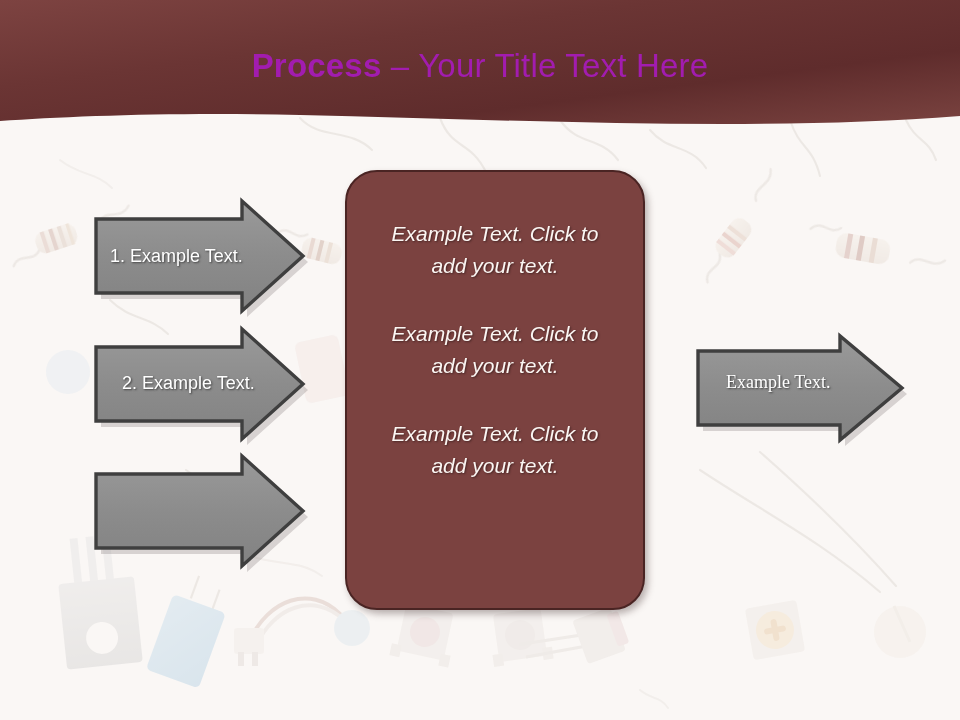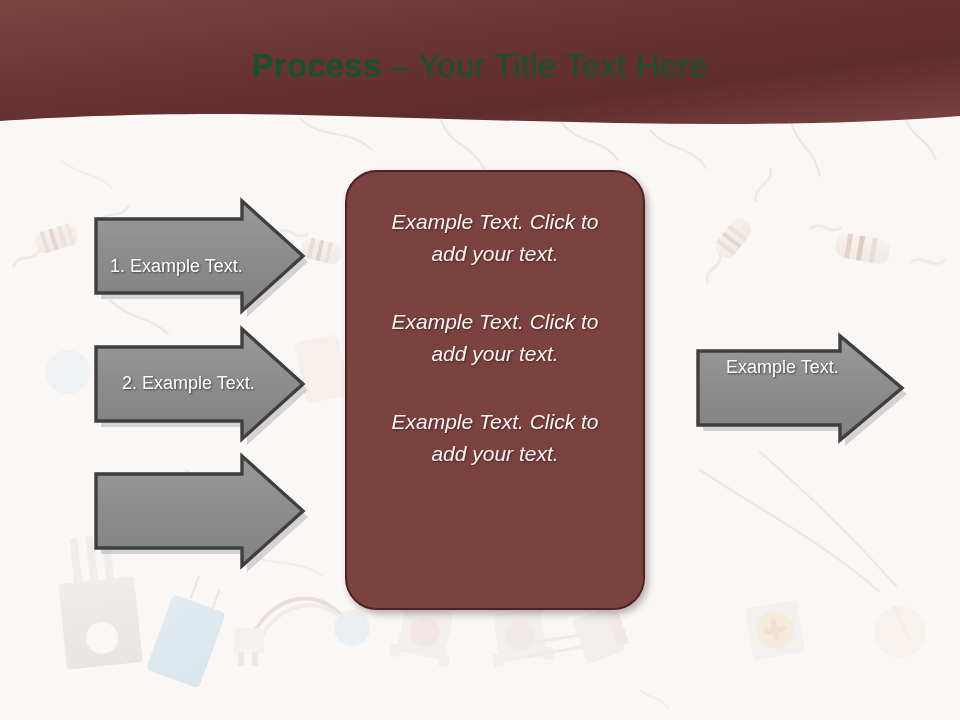--- a/index.html
+++ b/index.html
@@ -33,21 +33,21 @@
     z-index: 2;
   }
   #header-banner svg { display: block; width: 960px; height: 130px; }
 
   #title-text {
     position: absolute;
     left: 0; top: 46px;
     width: 960px;
     text-align: center;
     z-index: 3;
-    color: #14532d;
+    color: #a21caf;
     font-size: 33px;
     line-height: 40px;
     letter-spacing: 0.2px;
     white-space: nowrap;
   }
   #title-text .t-strong { font-weight: bold; }
   #title-text .t-rest   { font-weight: normal; }
 
   
   .arrow {
@@ -76,21 +76,21 @@
     background: #7b4240;
     border: 2px solid #4a2423;
     border-radius: 32px;
     box-shadow: 3px 4px 7px rgba(60,40,40,0.35);
     z-index: 4;
     box-sizing: border-box;
     display: flex;
     flex-direction: column;
     justify-content: flex-start;
     align-items: center;
-    padding-top: 34px;
+    padding-top: 46px;
   }
   .center-para {
     width: 230px;
     text-align: center;
     color: #fbf6f3;
     font-style: italic;
     font-size: 21px;
     line-height: 32px;
     text-shadow: 1px 1px 2px rgba(40,20,20,0.6);
     margin-bottom: 36px;
@@ -262,21 +262,21 @@
           <stop offset="0.5" stop-color="#8c8c8c"></stop>
           <stop offset="1" stop-color="#828282"></stop>
         </linearGradient>
       </defs>
       <g transform="translate(0,0)">
         <path d="M4 22 L150 22 L150 4 L211 59 L150 114 L150 96 L4 96 Z" fill="rgba(90,80,80,0.22)" transform="translate(5,6)"></path>
         <path d="M4 22 L150 22 L150 4 L211 59 L150 114 L150 96 L4 96 Z" fill="url(#arrGrad1)" stroke="#3f3f3f" stroke-width="3.4" stroke-linejoin="miter"></path>
       </g>
     </svg>
   </div>
-  <div class="arrow-label" style="left:110px; top:255px;">1. Example Text.</div>
+  <div class="arrow-label" style="left:110px; top:245px;">1. Example Text.</div>
 
   <div class="arrow" style="left:92px; top:325px; width:215px; height:118px;">
     <svg viewBox="0 0 215 118" width="215" height="118" xmlns="http://www.w3.org/2000/svg">
       <defs>
         <linearGradient id="arrGrad2" x1="0" y1="0" x2="0" y2="1">
           <stop offset="0" stop-color="#9a9a9a"></stop>
           <stop offset="0.5" stop-color="#8c8c8c"></stop>
           <stop offset="1" stop-color="#828282"></stop>
         </linearGradient>
       </defs>
@@ -312,15 +312,15 @@
         <linearGradient id="arrGradR" x1="0" y1="0" x2="0" y2="1">
           <stop offset="0" stop-color="#9a9a9a"></stop>
           <stop offset="0.5" stop-color="#8c8c8c"></stop>
           <stop offset="1" stop-color="#828282"></stop>
         </linearGradient>
       </defs>
       <path d="M4 19 L146 19 L146 4 L208 56 L146 108 L146 93 L4 93 Z" fill="rgba(90,80,80,0.22)" transform="translate(5,6)"></path>
       <path d="M4 19 L146 19 L146 4 L208 56 L146 108 L146 93 L4 93 Z" fill="url(#arrGradR)" stroke="#3f3f3f" stroke-width="3.4" stroke-linejoin="miter"></path>
     </svg>
   </div>
-  <div class="arrow-label" style="left:726px; top:356px;">Example Text.</div>
+  <div class="arrow-label" style="left:726px; top:371px;font-family:Liberation Serif, serif;">Example Text.</div>
 
 </div>
 
 </body></html>

